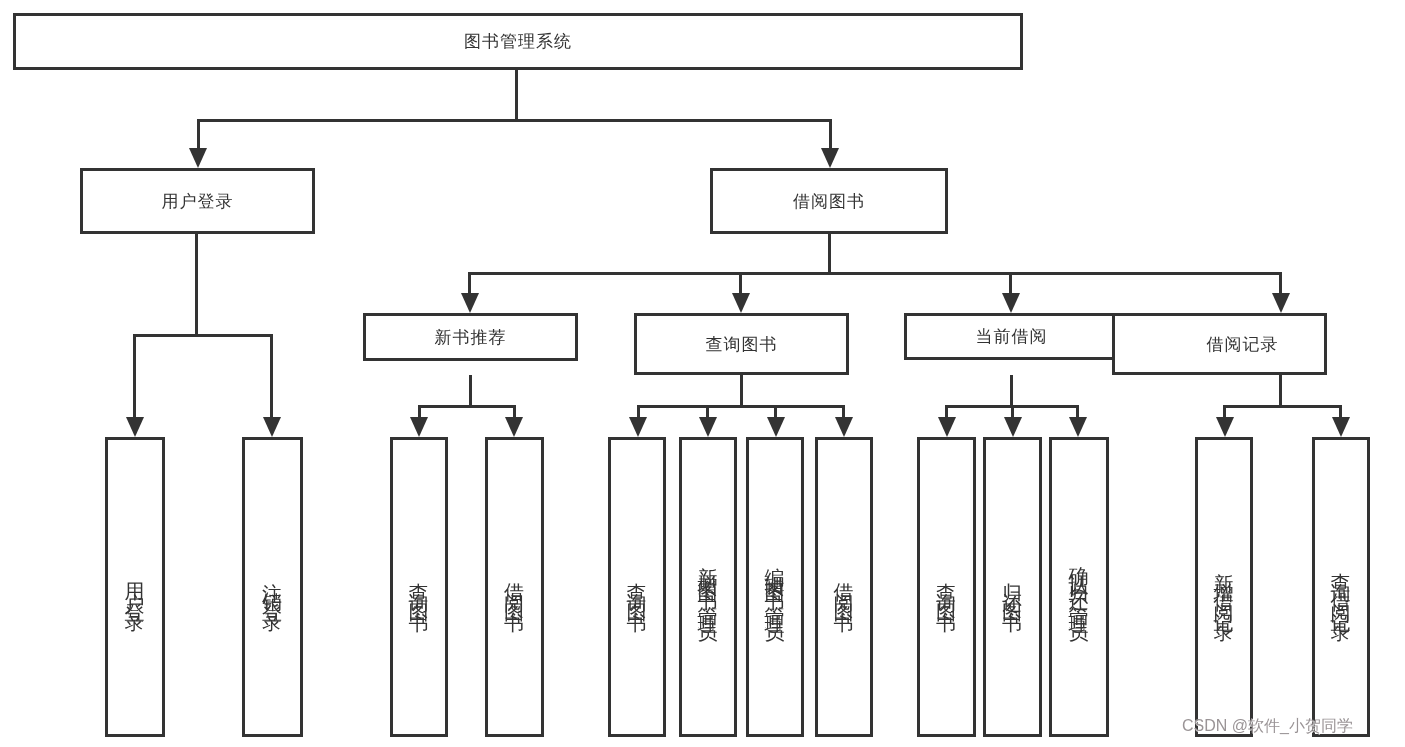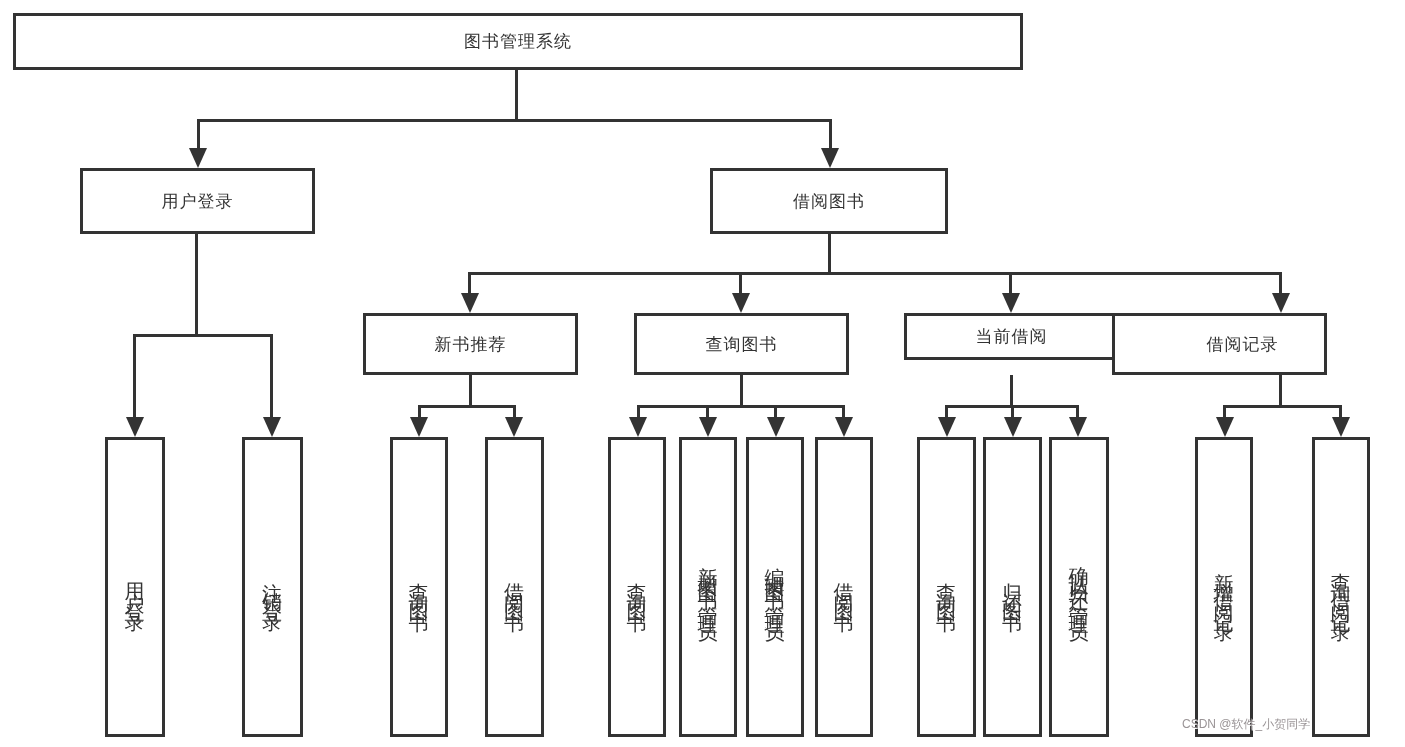--- a/index.html
+++ b/index.html
@@ -44,21 +44,21 @@
     width: 0;
     height: 0;
     border-left: 9px solid transparent;
     border-right: 9px solid transparent;
     border-top: 20px solid #333333;
   }
   .watermark {
     position: absolute;
     left: 1182px;
     top: 716px;
-    font-size: 12px;
+    font-size: 16px;
     color: #9a9496;
     text-shadow: 1px 1px 0 #ffffff;
     white-space: nowrap;
   }
 </style>
 </head>
 <body>
 
 <div class="stage">
 
@@ -91,21 +91,21 @@
   <div class="line" style="left:468px;top:272px;width:814px;height:3px;"></div>
   <div class="line" style="left:468px;top:272px;width:3px;height:23px;"></div>
   <div class="line" style="left:739px;top:272px;width:3px;height:23px;"></div>
   <div class="line" style="left:1009px;top:272px;width:3px;height:23px;"></div>
   <div class="line" style="left:1279px;top:272px;width:3px;height:23px;"></div>
   <div class="tri" style="left:461px;top:293px;"></div>
   <div class="tri" style="left:732px;top:293px;"></div>
   <div class="tri" style="left:1002px;top:293px;"></div>
   <div class="tri" style="left:1272px;top:293px;"></div>
 
-  <div class="box" style="left:363px;top:313px;width:215px;height:62px;">
+  <div class="box" style="left:363px;top:313px;width:215px;height:48px;">
     <span class="lbl">新书推荐</span>
   </div>
   <div class="box" style="left:634px;top:313px;width:215px;height:62px;">
     <span class="lbl">查询图书</span>
   </div>
   <div class="box" style="left:904px;top:313px;width:215px;height:47px;">
     <span class="lbl">当前借阅</span>
   </div>
   <div class="box" style="left:1112px;top:313px;width:215px;height:62px;padding-left:46px;">
     <span class="lbl">借阅记录</span>

